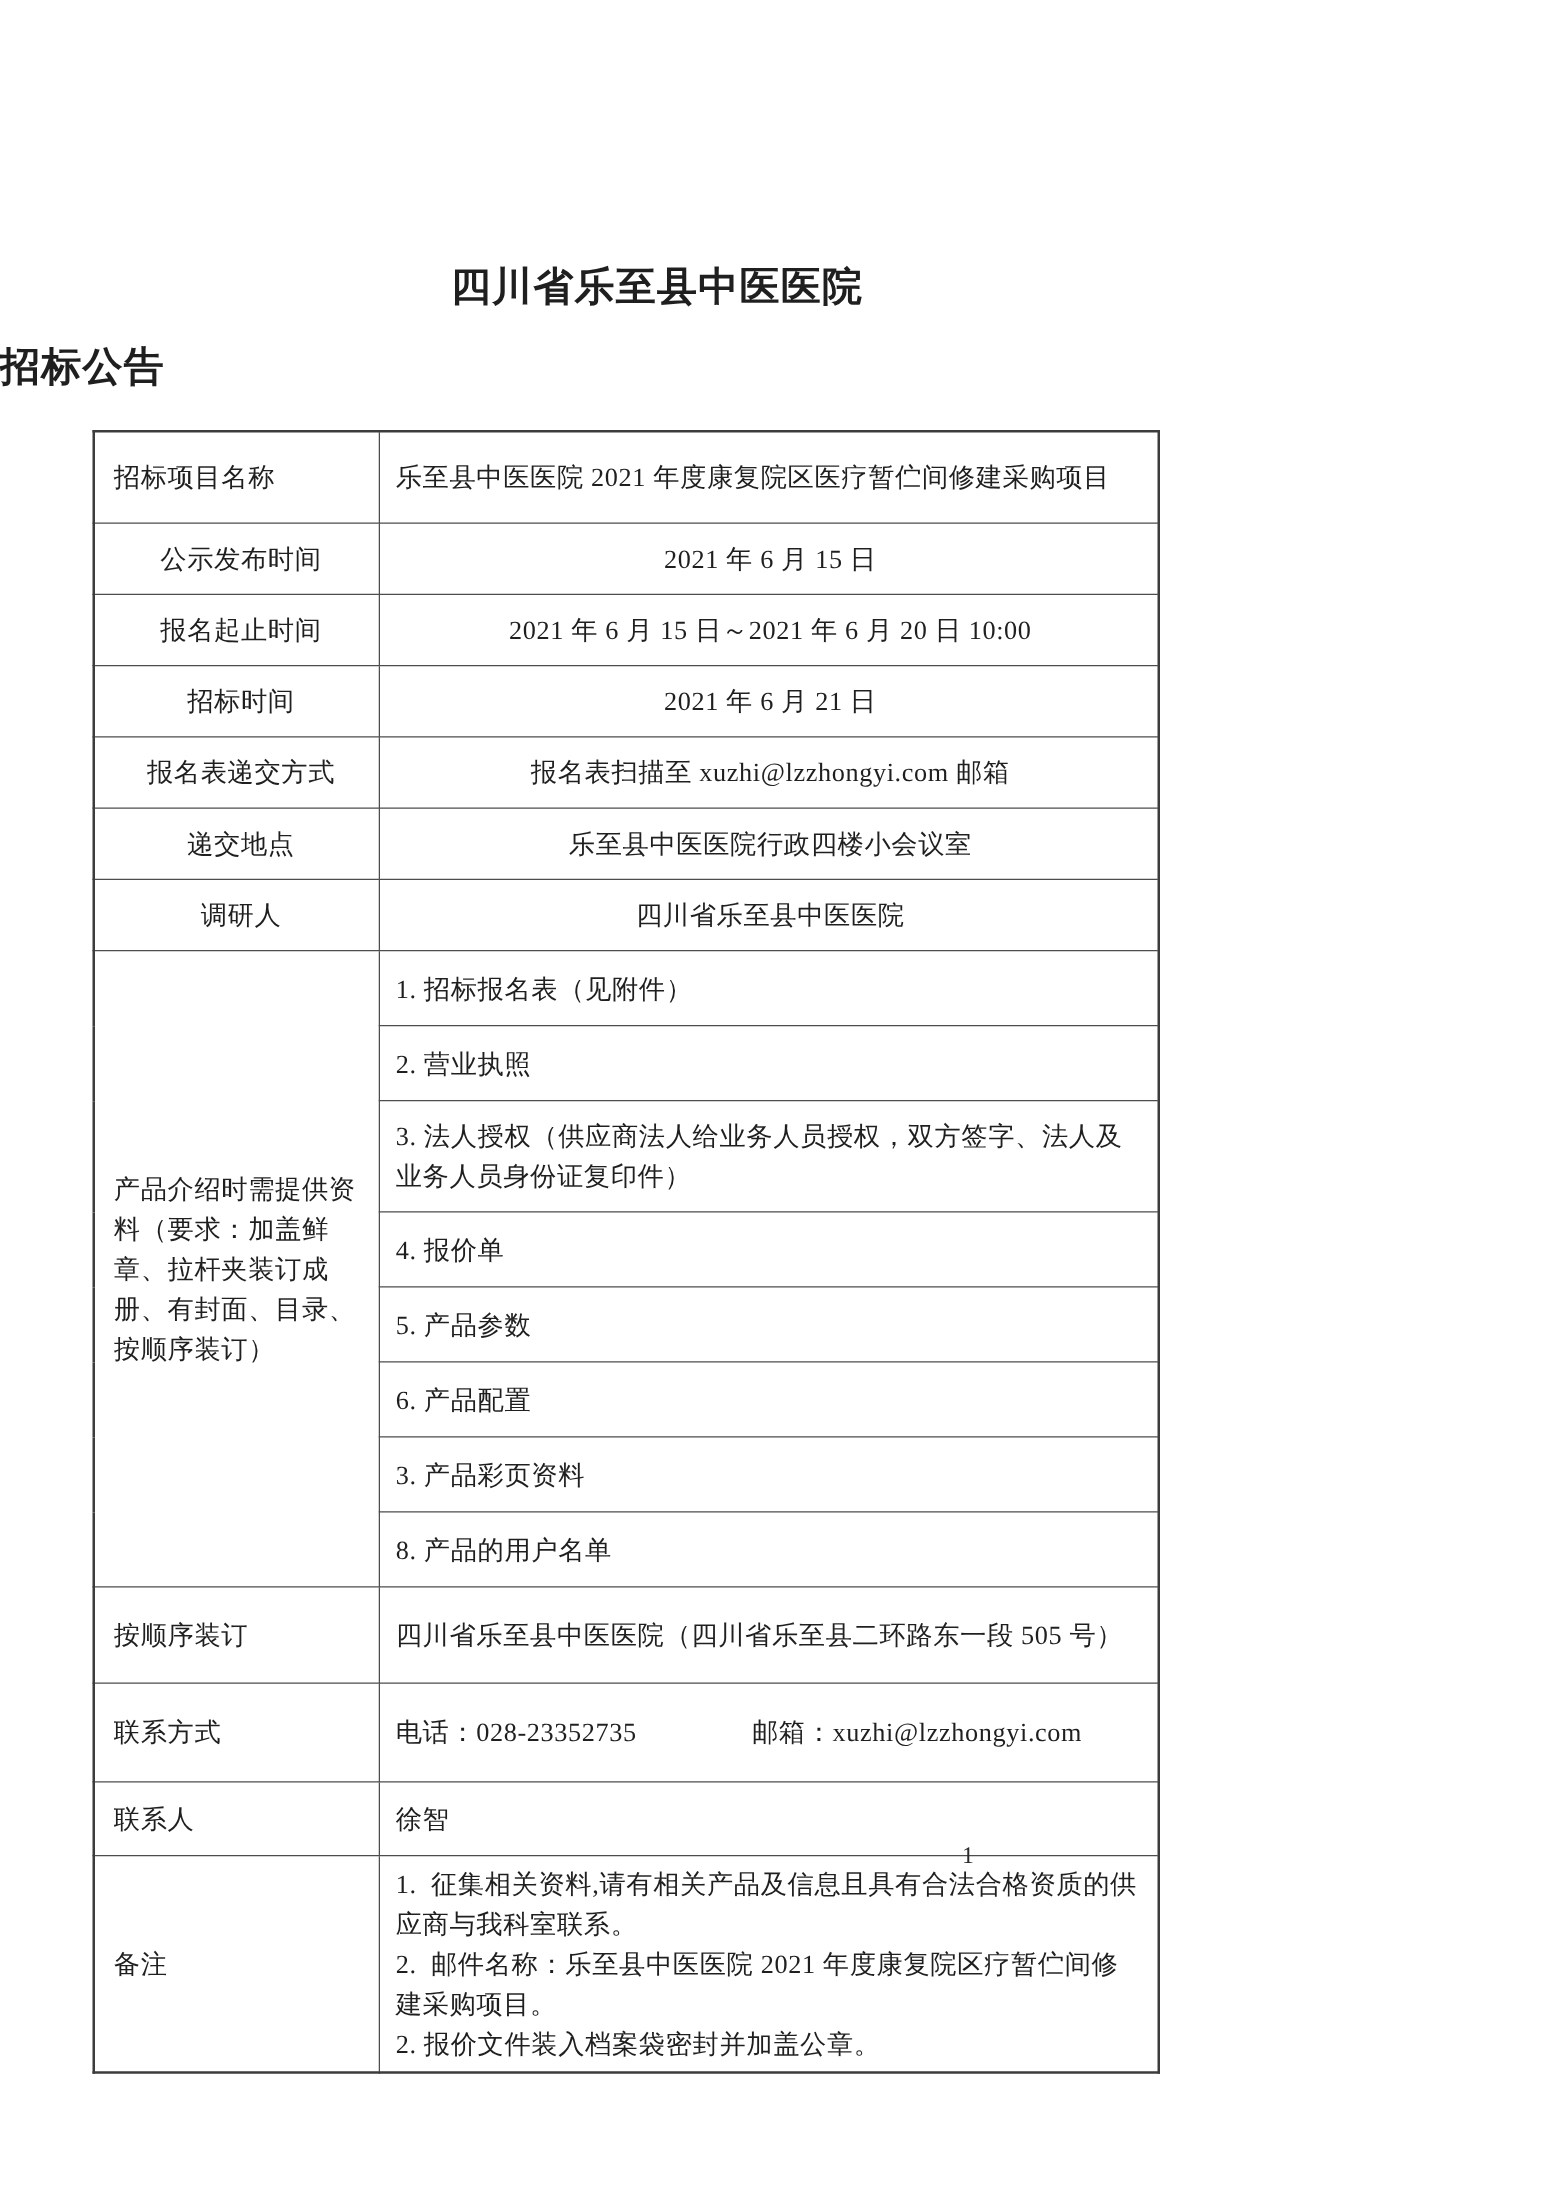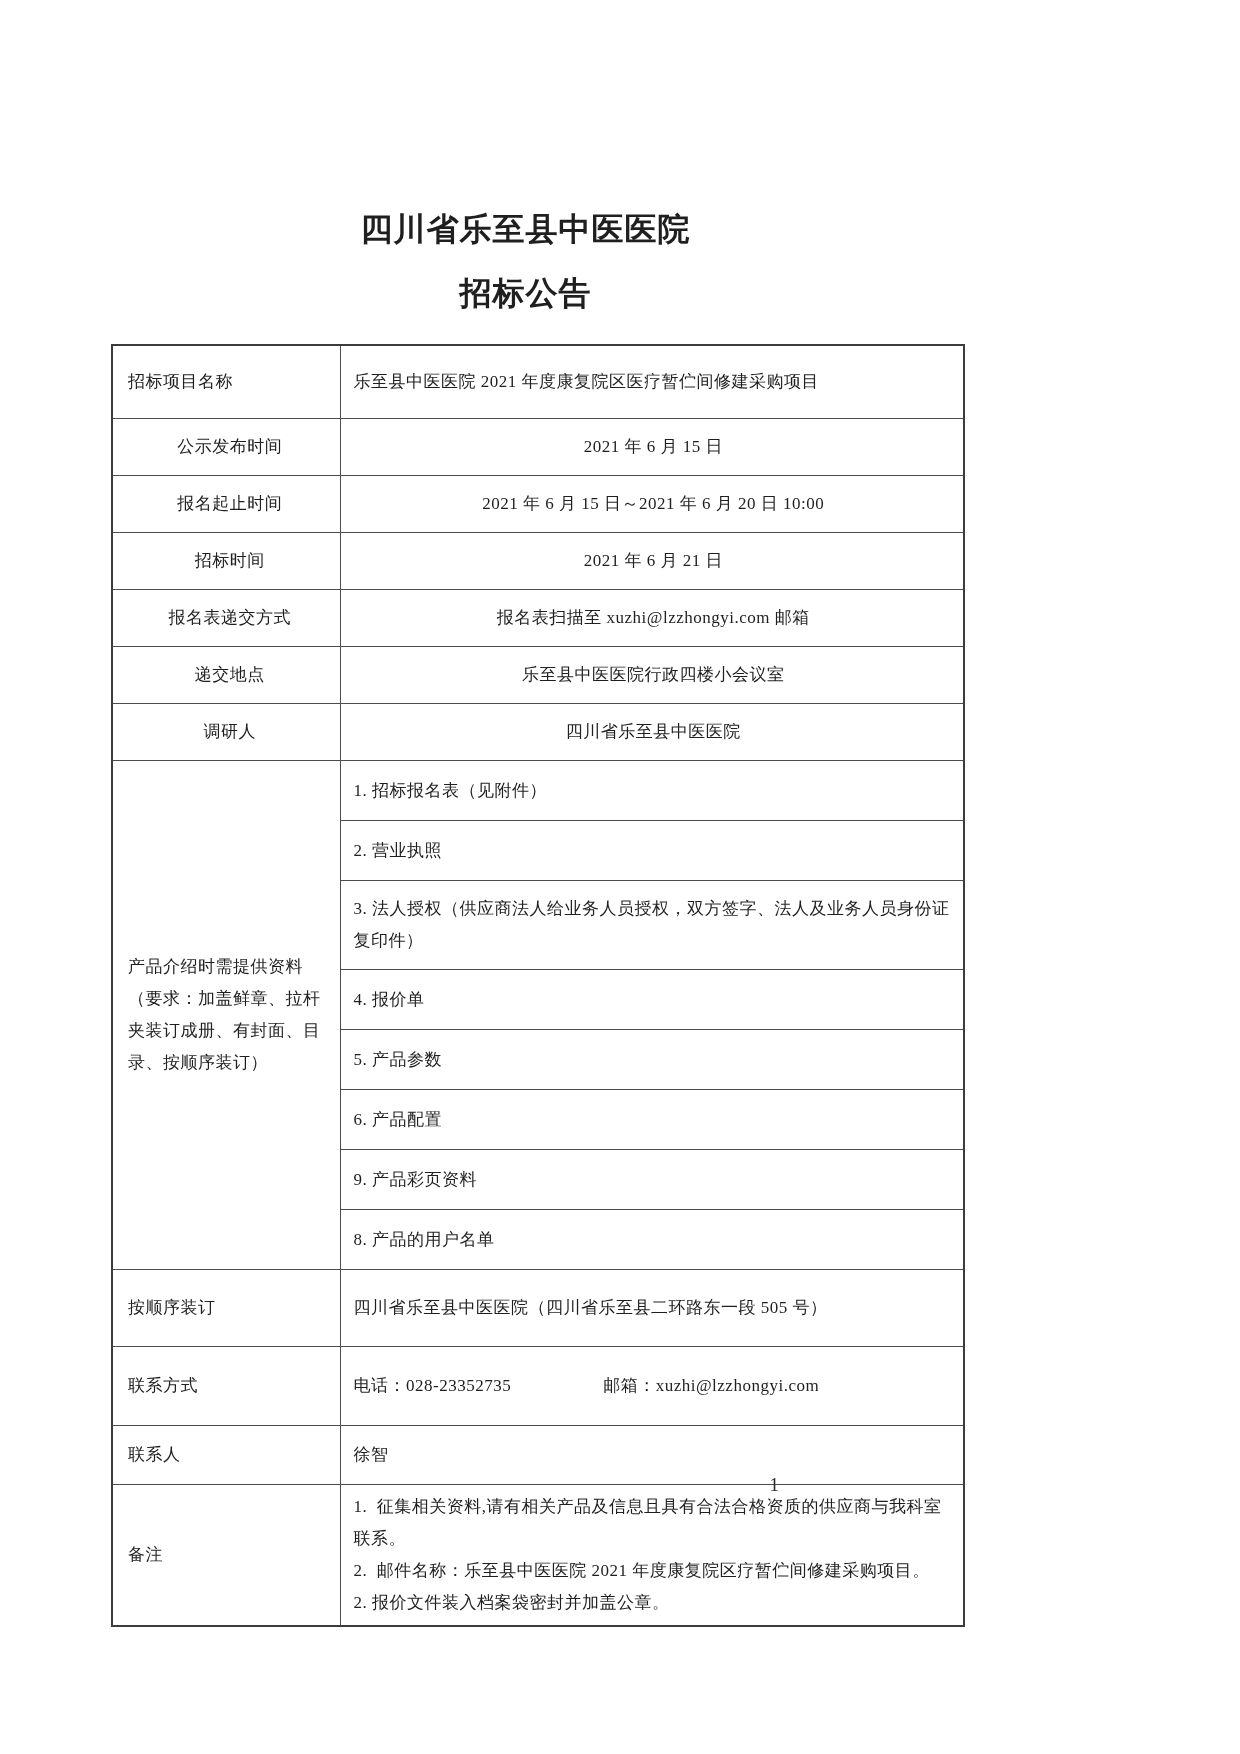--- a/index.html
+++ b/index.html
@@ -13,33 +13,32 @@
     padding-top:208px;
   }
   .doc-title{
     text-align:center;
     font-size:32px;
     font-weight:bold;
     line-height:42px;
     letter-spacing:1px;
   }
   .doc-subtitle{
-    text-align:center;
     font-size:32px;
     font-weight:bold;
     line-height:42px;
     margin-top:22px;
     letter-spacing:1px;
   }
   table.tender{
     border-collapse:collapse;
-    margin:30px 0 0 111px;
+    margin:30px 0 0 74px;
     width:852px;
     table-layout:fixed;
-    font-size:17px;
+    font-size:21px;
   }
   table.tender td{
     border:1px solid #4d4d4d;
     vertical-align:middle;
     letter-spacing:0.5px;
   }
   table.tender{border:2px solid #3c3c3c;}
   col.c-label{width:228px;}
   col.c-value{width:624px;}
   td.label{padding:6px 8px 6px 15px;line-height:32px;}
@@ -125,21 +124,21 @@
     <tr>
       <td class="value h-item">4. 报价单</td>
     </tr>
     <tr>
       <td class="value h-item">5. 产品参数</td>
     </tr>
     <tr>
       <td class="value h-item">6. 产品配置</td>
     </tr>
     <tr>
-      <td class="value h-item">9. 产品彩页资料</td>
+      <td class="value h-item">3. 产品彩页资料</td>
     </tr>
     <tr>
       <td class="value h-item">8. 产品的用户名单</td>
     </tr>
 
     <tr>
       <td class="label h-addr">按顺序装订</td>
       <td class="value h-addr prewrap">四川省乐至县中医医院（四川省乐至县二环路东一段 505 号）</td>
     </tr>
 

